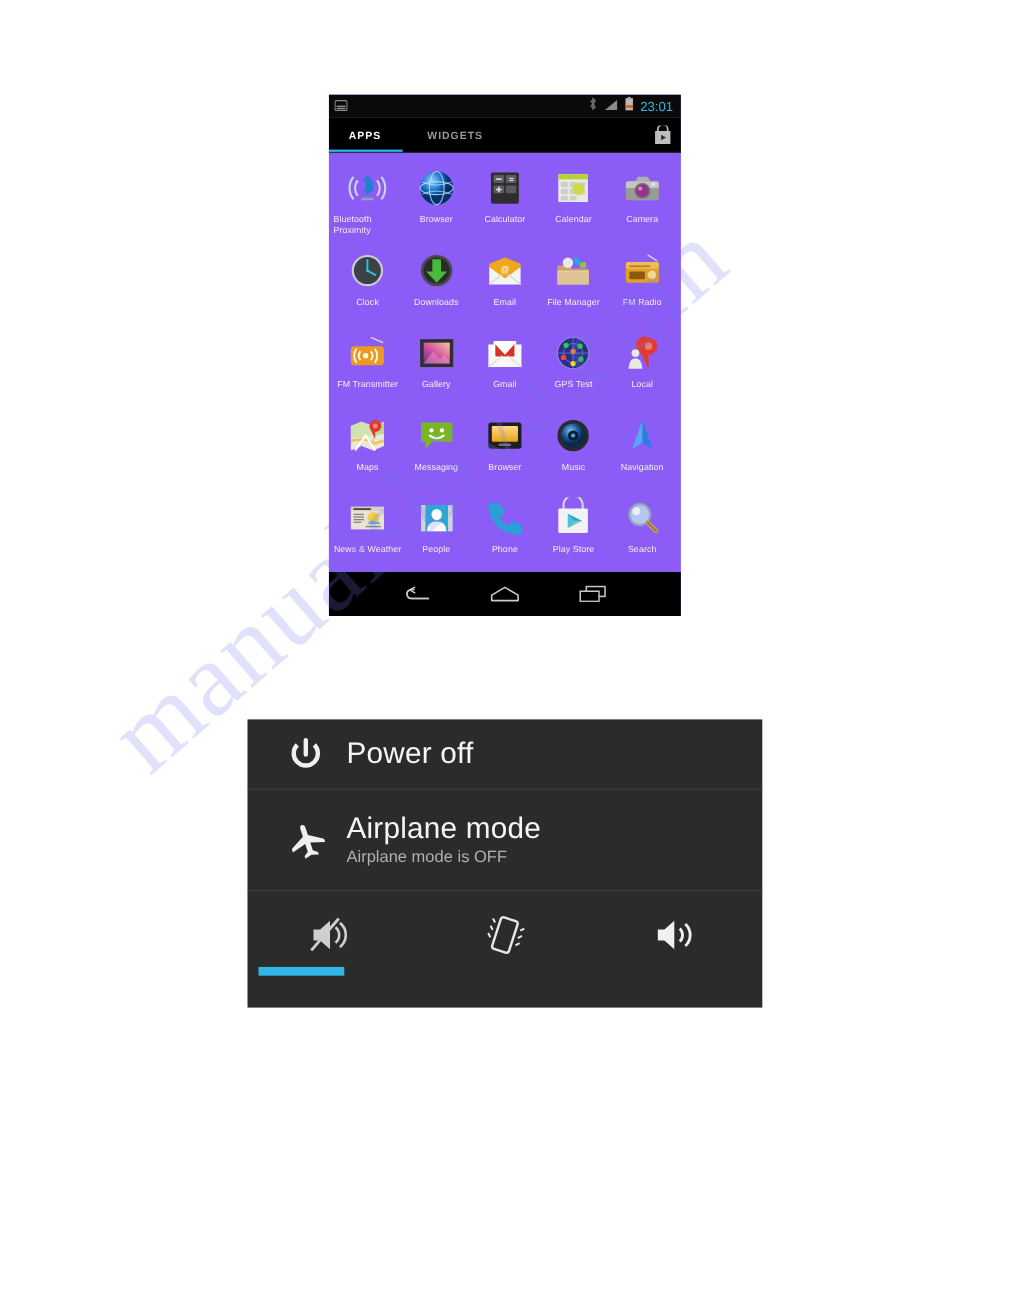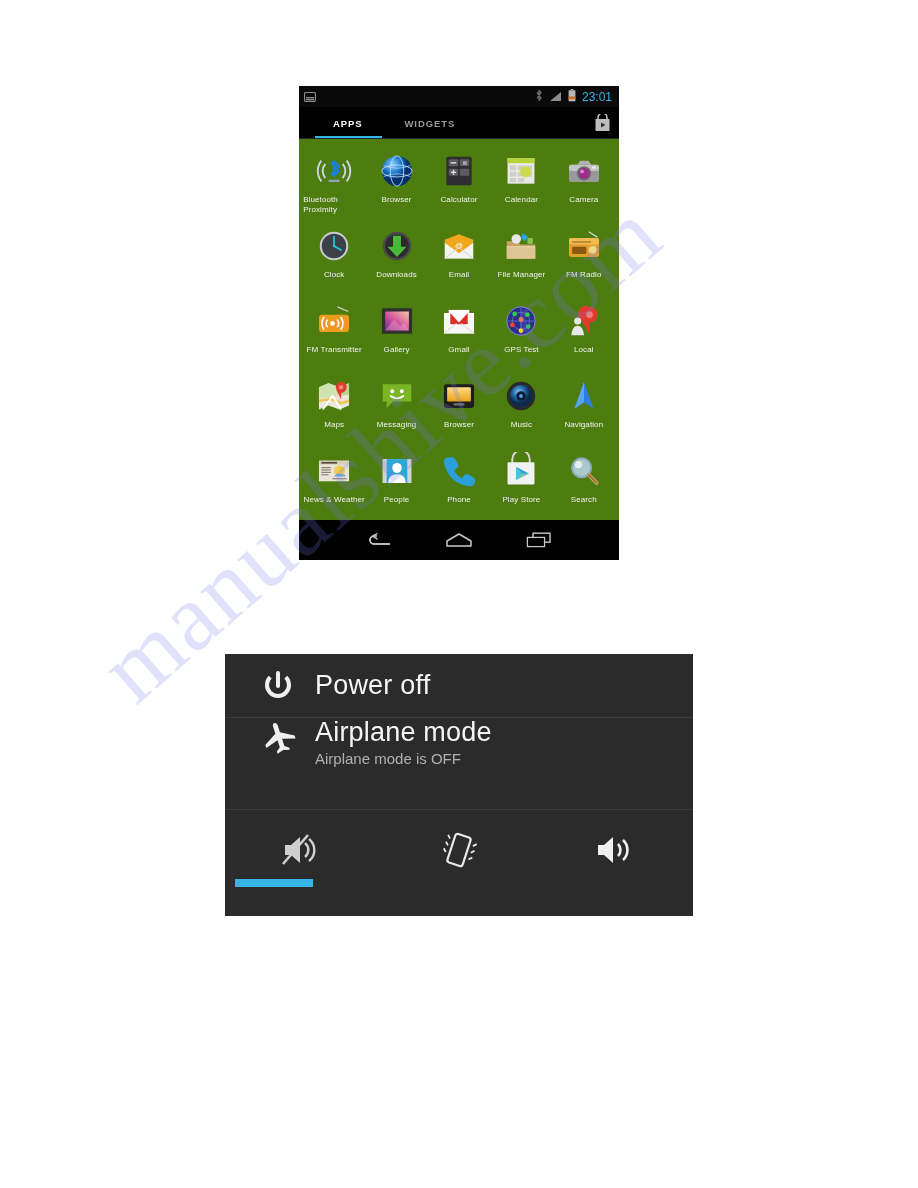--- a/index.html
+++ b/index.html
@@ -42,21 +42,21 @@
     user-select: none;
   }
 
   
   #phone-screenshot {
     position: absolute;
     left: 299px;
     top: 86px;
     width: 320px;
     height: 474px;
-    background: #4d7c0f;
+    background: #8b5cf6;
     overflow: hidden;
     z-index: 10;
   }
 
   
   .status-bar {
     position: relative;
     height: 21px;
     background: #0a0a0a;
     display: flex;
@@ -97,21 +97,21 @@
     font-weight: bold;
     letter-spacing: 0.9px;
     color: #9a9a9a;
     margin-right: 34px;
     position: relative;
     height: 32px;
     display: flex;
     align-items: center;
     padding: 0 4px;
   }
-  .tab.active { color: #ffffff; margin-left: 16px; }
+  .tab.active { color: #ffffff; }
   .tab.active:after {
     content: "";
     position: absolute;
     left: -14px;
     right: -16px;
     bottom: 0;
     height: 3px;
     background: #33b5e5;
   }
   .tab-divider {
@@ -200,21 +200,21 @@
   }
   .pd-row-power {
     height: 64px;
     padding-left: 36px;
     border-bottom: 1px solid #3d3d3d;
   }
   .pd-row-airplane {
     height: 92px;
     padding-left: 36px;
     border-bottom: 1px solid #3d3d3d;
-    align-items: flex-start;
+    align-items: center;
   }
   .pd-icon {
     width: 54px;
     display: flex;
     align-items: center;
     justify-content: flex-start;
     flex: 0 0 auto;
   }
   .pd-text { display: flex; flex-direction: column; justify-content: center; }
   .pd-title {

